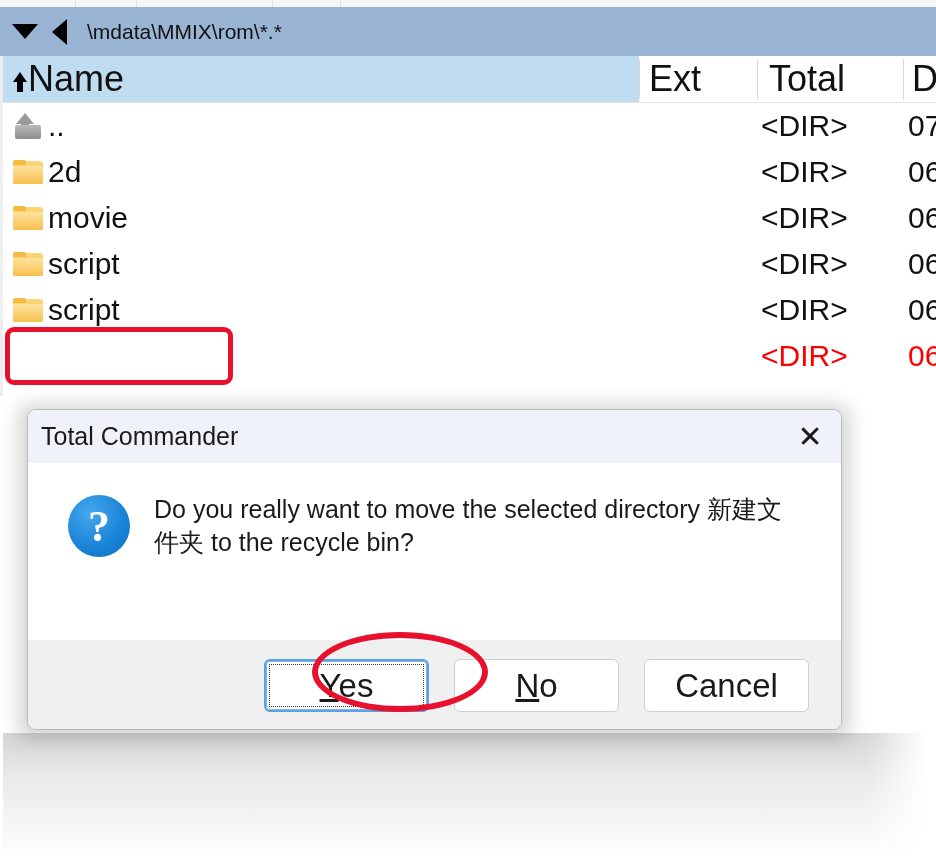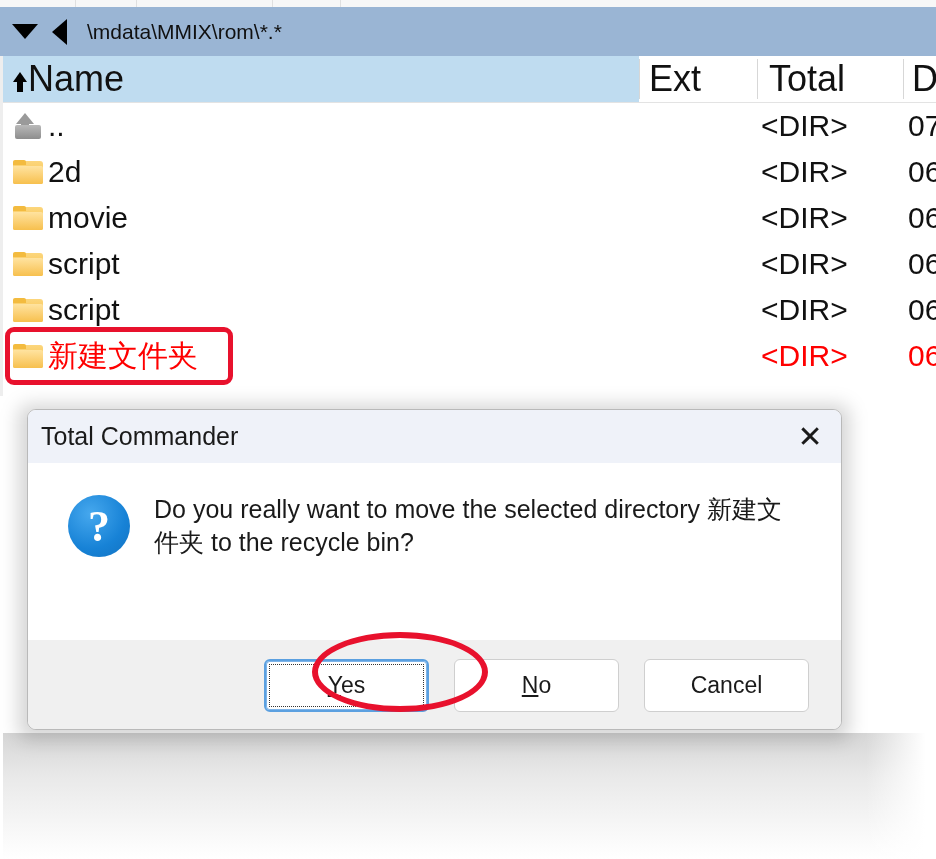--- a/index.html
+++ b/index.html
@@ -300,21 +300,21 @@
     box-sizing: border-box;
   }
   .btn {
     width: 165px; height: 53px;
     background: #ffffff;
     border: 1px solid #cfcfcf;
     border-radius: 6px;
     display: flex;
     align-items: center;
     justify-content: center;
-    font-size: 23px;
+    font-size: 33px;
     color: #1a1a1a;
     box-sizing: border-box;
     position: relative;
   }
   .btn.default {
     border: 2px solid #5ba0e0;
     box-shadow: 0 0 0 1px #7fb4e8 inset;
   }
   .btn.default .focusring {
     position: absolute;
@@ -459,28 +459,20 @@
               <span class="tab"></span>
               <span class="front"></span>
           </span>
           <span>script</span>
         </div>
         <div class="cell c-size">&lt;DIR&gt;</div>
         <div class="cell c-date">06,</div>
       </div>
 
       <div class="row marked">
-        <div class="cell c-name">
-          <span class="ficon">
-            <span class="back"></span>
-              <span class="tab"></span>
-              <span class="front"></span>
-          </span>
-          <span>新建文件夹</span>
-        </div>
         <div class="cell c-size">&lt;DIR&gt;</div>
         <div class="cell c-date">06,</div>
       </div>
 
     </div>
   </div>
 
   <div class="annot-rect"></div>
 
   <div class="bottom-fade"></div>

